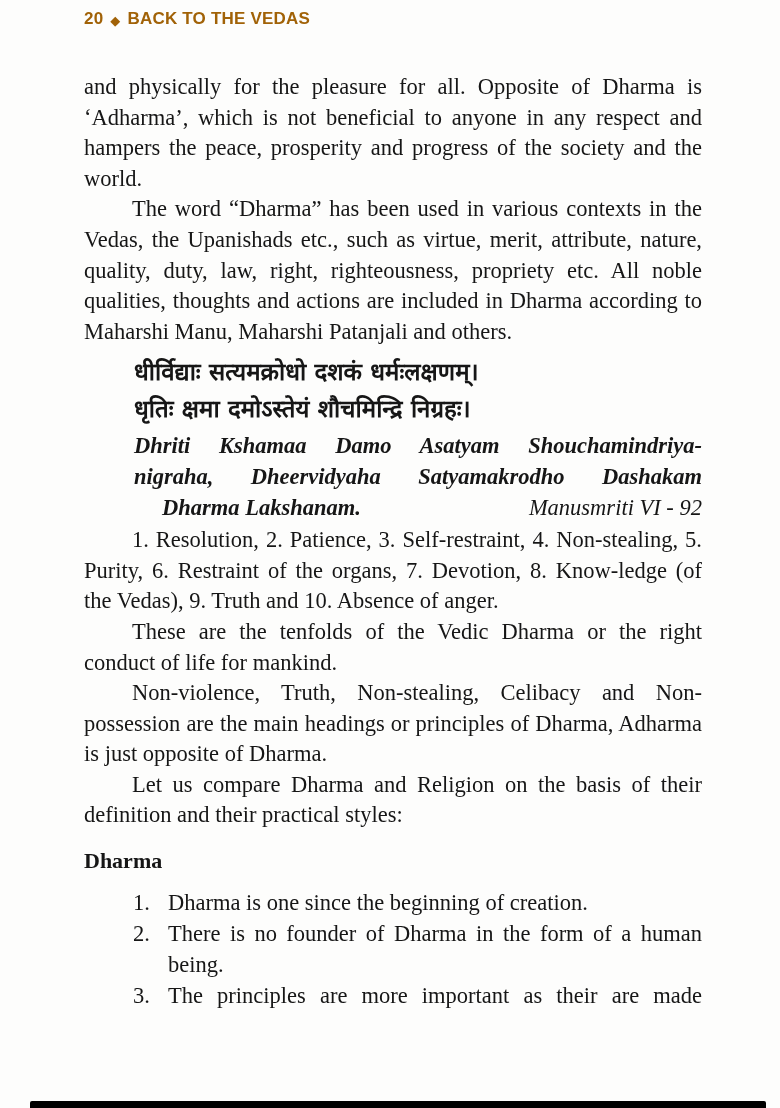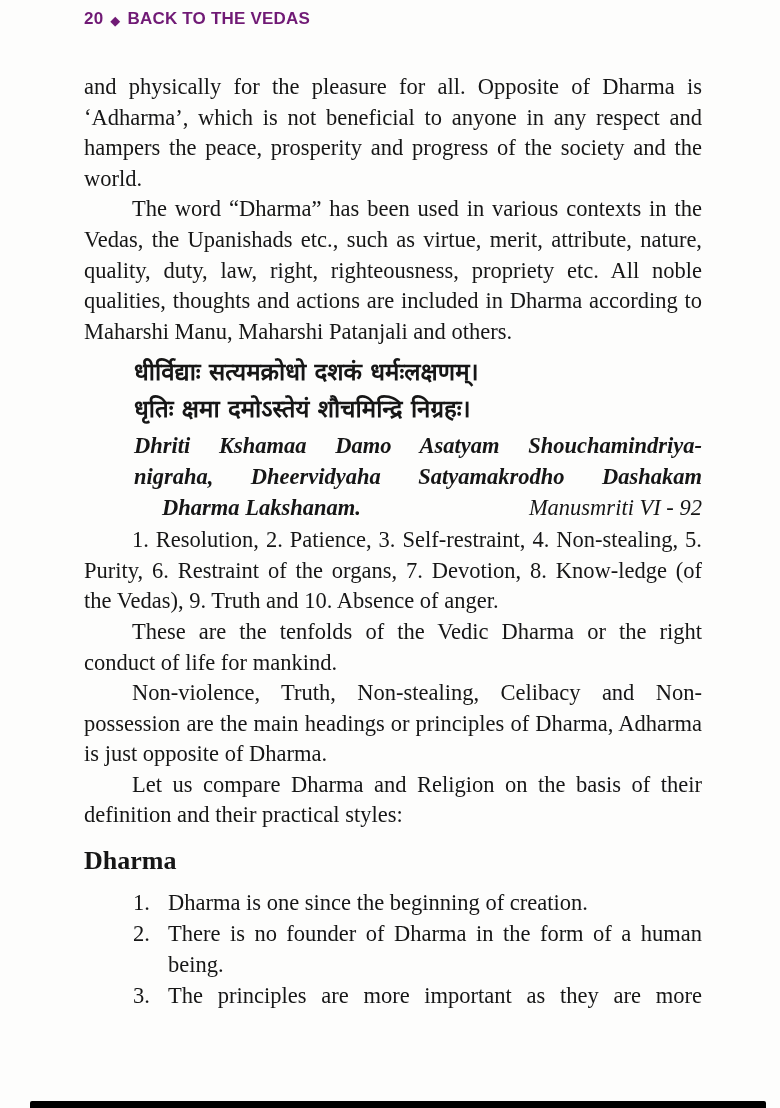--- a/index.html
+++ b/index.html
@@ -11,21 +11,21 @@
     position: relative;
     overflow: hidden;
   }
   .page { position: relative; width: 780px; height: 1108px; }
 
   .running-header {
     position: absolute; top: 9px; left: 84px;
     display: flex; align-items: center; gap: 7px;
     font-family: "Liberation Sans", "DejaVu Sans", sans-serif;
     font-weight: 700; font-size: 17px; letter-spacing: 0.2px;
-    color: #701a75;
+    color: #a16207;
   }
   .running-header .diamond { font-size: 13px; position: relative; top: 1px; }
 
   .body-text {
     position: absolute; top: 72px; left: 84px; width: 618px;
     font-size: 22.5px; line-height: 30.6px;
     text-align: justify;
   }
   p { margin: 0; }
   .indent { text-indent: 48px; }
@@ -35,21 +35,21 @@
     font-family: "DejaVu Sans", sans-serif;
     font-weight: 700; font-size: 24px; line-height: 37px;
     text-align: left;
   }
   .translit { font-weight: 700; font-style: italic; margin-top: 3px; }
   .translit .jline { text-align: justify; text-align-last: justify; }
   .translit .lastline { display: flex; justify-content: space-between; align-items: baseline; margin-left: 28px; }
   .citation { font-weight: 400; font-style: italic; white-space: nowrap; }
 
   .section-heading {
-    font-weight: 700; font-size: 26px;
+    font-weight: 700; font-size: 22px;
     margin: 15px 0 11px 0; text-align: left;
   }
 
   .num-list { margin-left: 49px; }
   .num-item { display: flex; margin-bottom: 1px; }
   .num-item .num { flex: 0 0 35px; }
   .num-item .txt { flex: 1; text-align: justify; }
   .num-item .txt.force-justify { text-align-last: justify; }
 
   .scan-bar {
@@ -98,21 +98,21 @@
       <div class="num-item">
         <span class="num">1.</span>
         <span class="txt">Dharma is one since the beginning of creation.</span>
       </div>
       <div class="num-item">
         <span class="num">2.</span>
         <span class="txt">There is no founder of Dharma in the form of a human being.</span>
       </div>
       <div class="num-item">
         <span class="num">3.</span>
-        <span class="txt force-justify">The principles are more important as they are more</span>
+        <span class="txt force-justify">The principles are more important as their are made</span>
       </div>
     </div>
 
   </div>
 
   <div class="scan-bar"></div>
 
 </div>
 
 </body></html>

